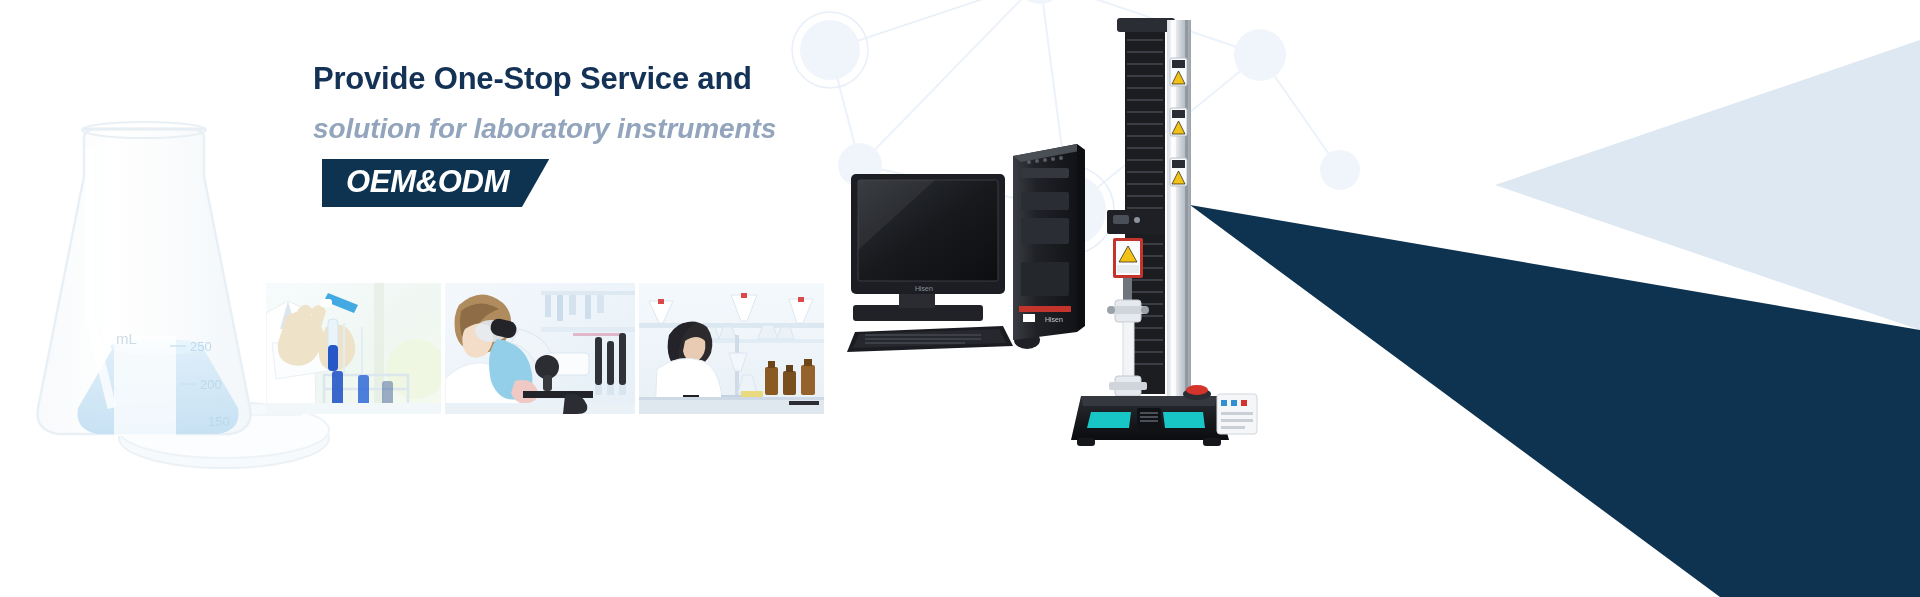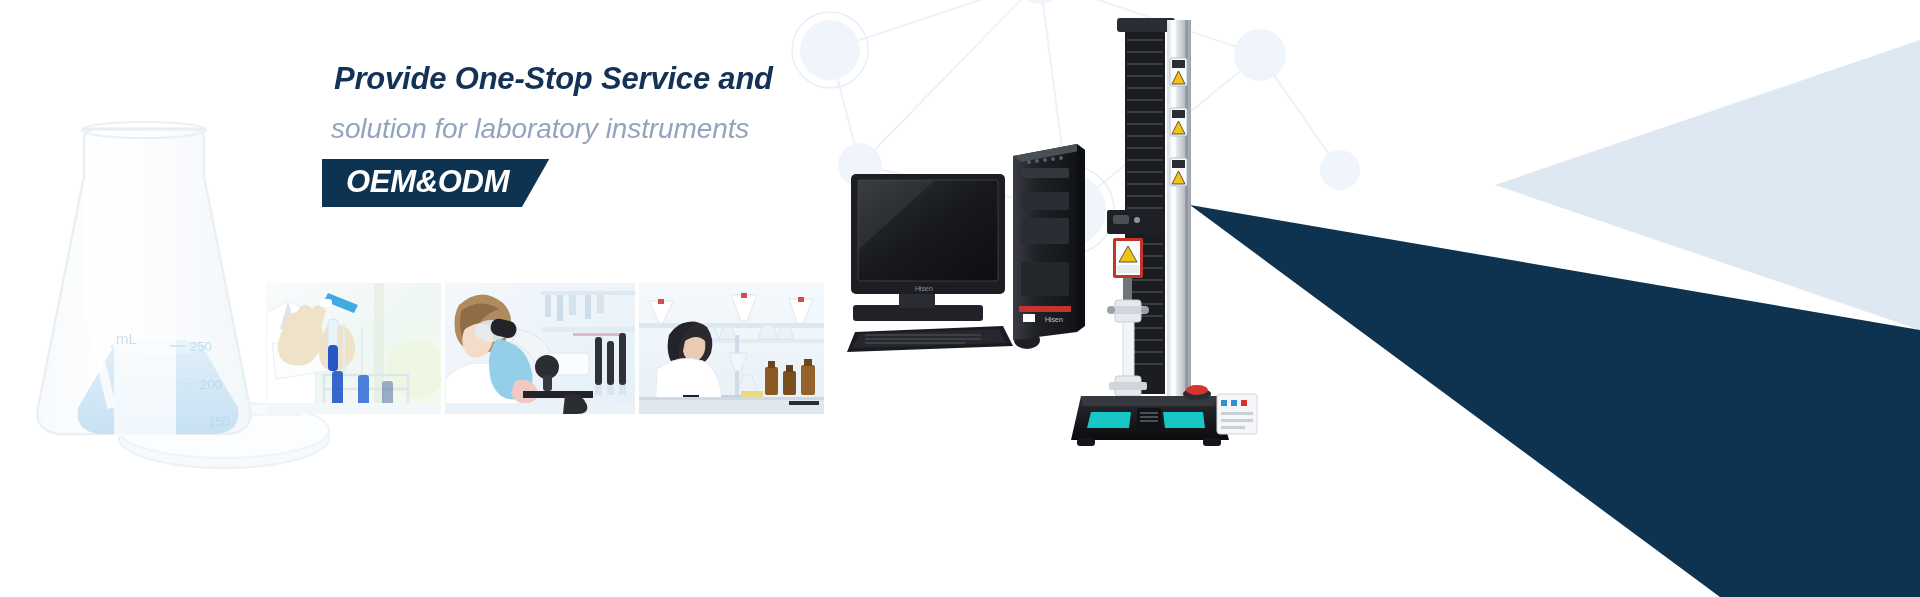--- a/index.html
+++ b/index.html
@@ -59,38 +59,35 @@
 
   
   .headline {
     position: absolute;
     left: 313px;
     top: 57px;
     width: 640px;
   }
   .headline-line1 {
     font-size: 31px;
-    font-style: italic;
     font-weight: bold;
     color: #143255;
     letter-spacing: -0.2px;
     line-height: 44px;
     white-space: nowrap;
-    margin-left: 21px;
   }
   .headline-line2 {
     font-size: 28px;
     font-style: italic;
-    font-weight: normal;
+    font-weight: bold;
     color: #93a5bd;
     letter-spacing: -0.1px;
     line-height: 44px;
     margin-top: 6px;
     white-space: nowrap;
-    margin-left: 18px;
   }
   .badge {
     position: relative;
     display: inline-block;
     margin-top: 8px;
     margin-left: 9px;
     padding: 5px 40px 7px 24px;
     color: #ffffff;
     font-size: 31px;
     font-style: italic;

